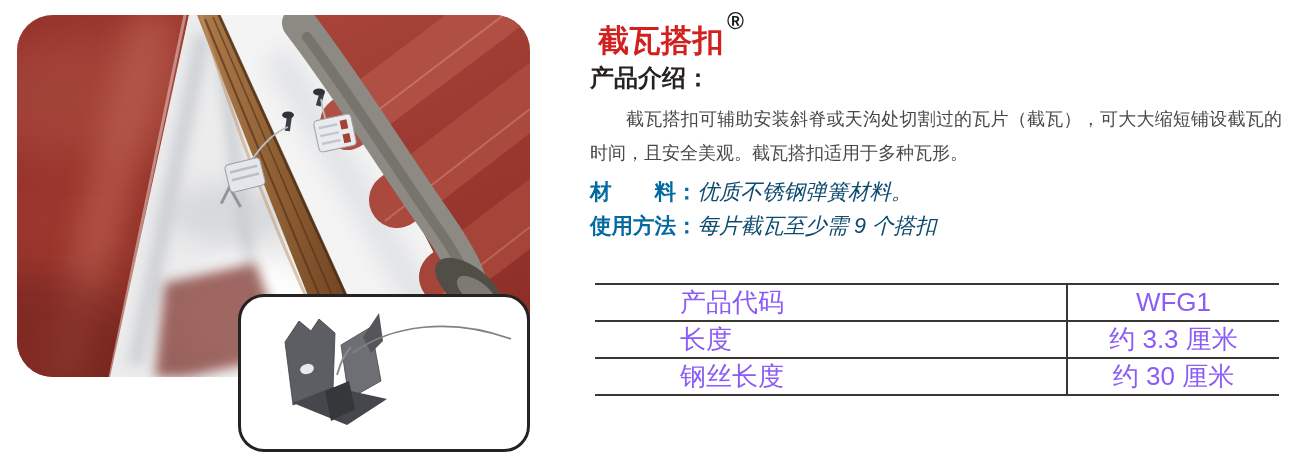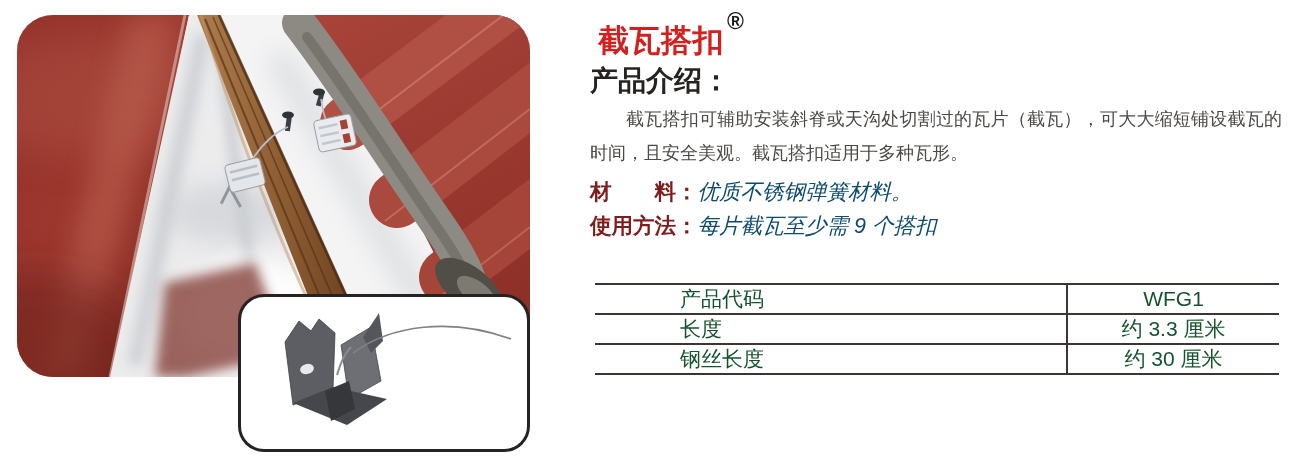--- a/index.html
+++ b/index.html
@@ -24,41 +24,41 @@
     position:absolute;left:590px;top:12px;margin:8px;
     font-size:31px;font-weight:bold;color:#d2201f;letter-spacing:0.5px;
     white-space:nowrap;
   }
   .title .reg{
     display:inline-block;font-size:23px;font-weight:bold;color:#1a1a1a;
     vertical-align:top;position:relative;top:-12px;margin-left:3px;
   }
   .section-heading{
     position:absolute;left:590px;top:62px;margin:0;
-    font-size:28px;font-weight:bold;color:#262220;white-space:nowrap;
+    font-size:24px;font-weight:bold;color:#262220;white-space:nowrap;
   }
   .intro-para{
     position:absolute;left:590px;top:102px;margin:0;width:692px;
     font-size:18px;line-height:34px;color:#4b4846;
     text-indent:2em;text-align:justify;
   }
   .kv{position:absolute;left:590px;margin:0;font-size:21.5px;line-height:27px;white-space:nowrap;}
-  .kv .k{font-weight:bold;color:#7f1d1d;}
+  .kv .k{font-weight:bold;color:#0369a1;}
   .kv .v{color:#0c4a6e;font-style:italic;}
   .kv-material{top:179px;}
   .kv-usage{top:213px;}
   
   .spec{
     position:absolute;left:595px;top:283px;width:684px;
     border-collapse:collapse;table-layout:fixed;
     border-top:2.5px solid #3b3634;
   }
   .spec td{
     height:26px;border-bottom:2.5px solid #3b3634;
-    font-size:21px;color:#14532d;padding:0;vertical-align:middle;
+    font-size:26px;color:#8b5cf6;padding:0;vertical-align:middle;
   }
   .spec td.c1{width:386px;padding-left:85px;border-right:2px solid #3b3634;}
   .spec td.c2{text-align:center;margin-left:32px;}
 </style>
 </head>
 <body>
 
 <div class="page">
 
   <div class="photo">

